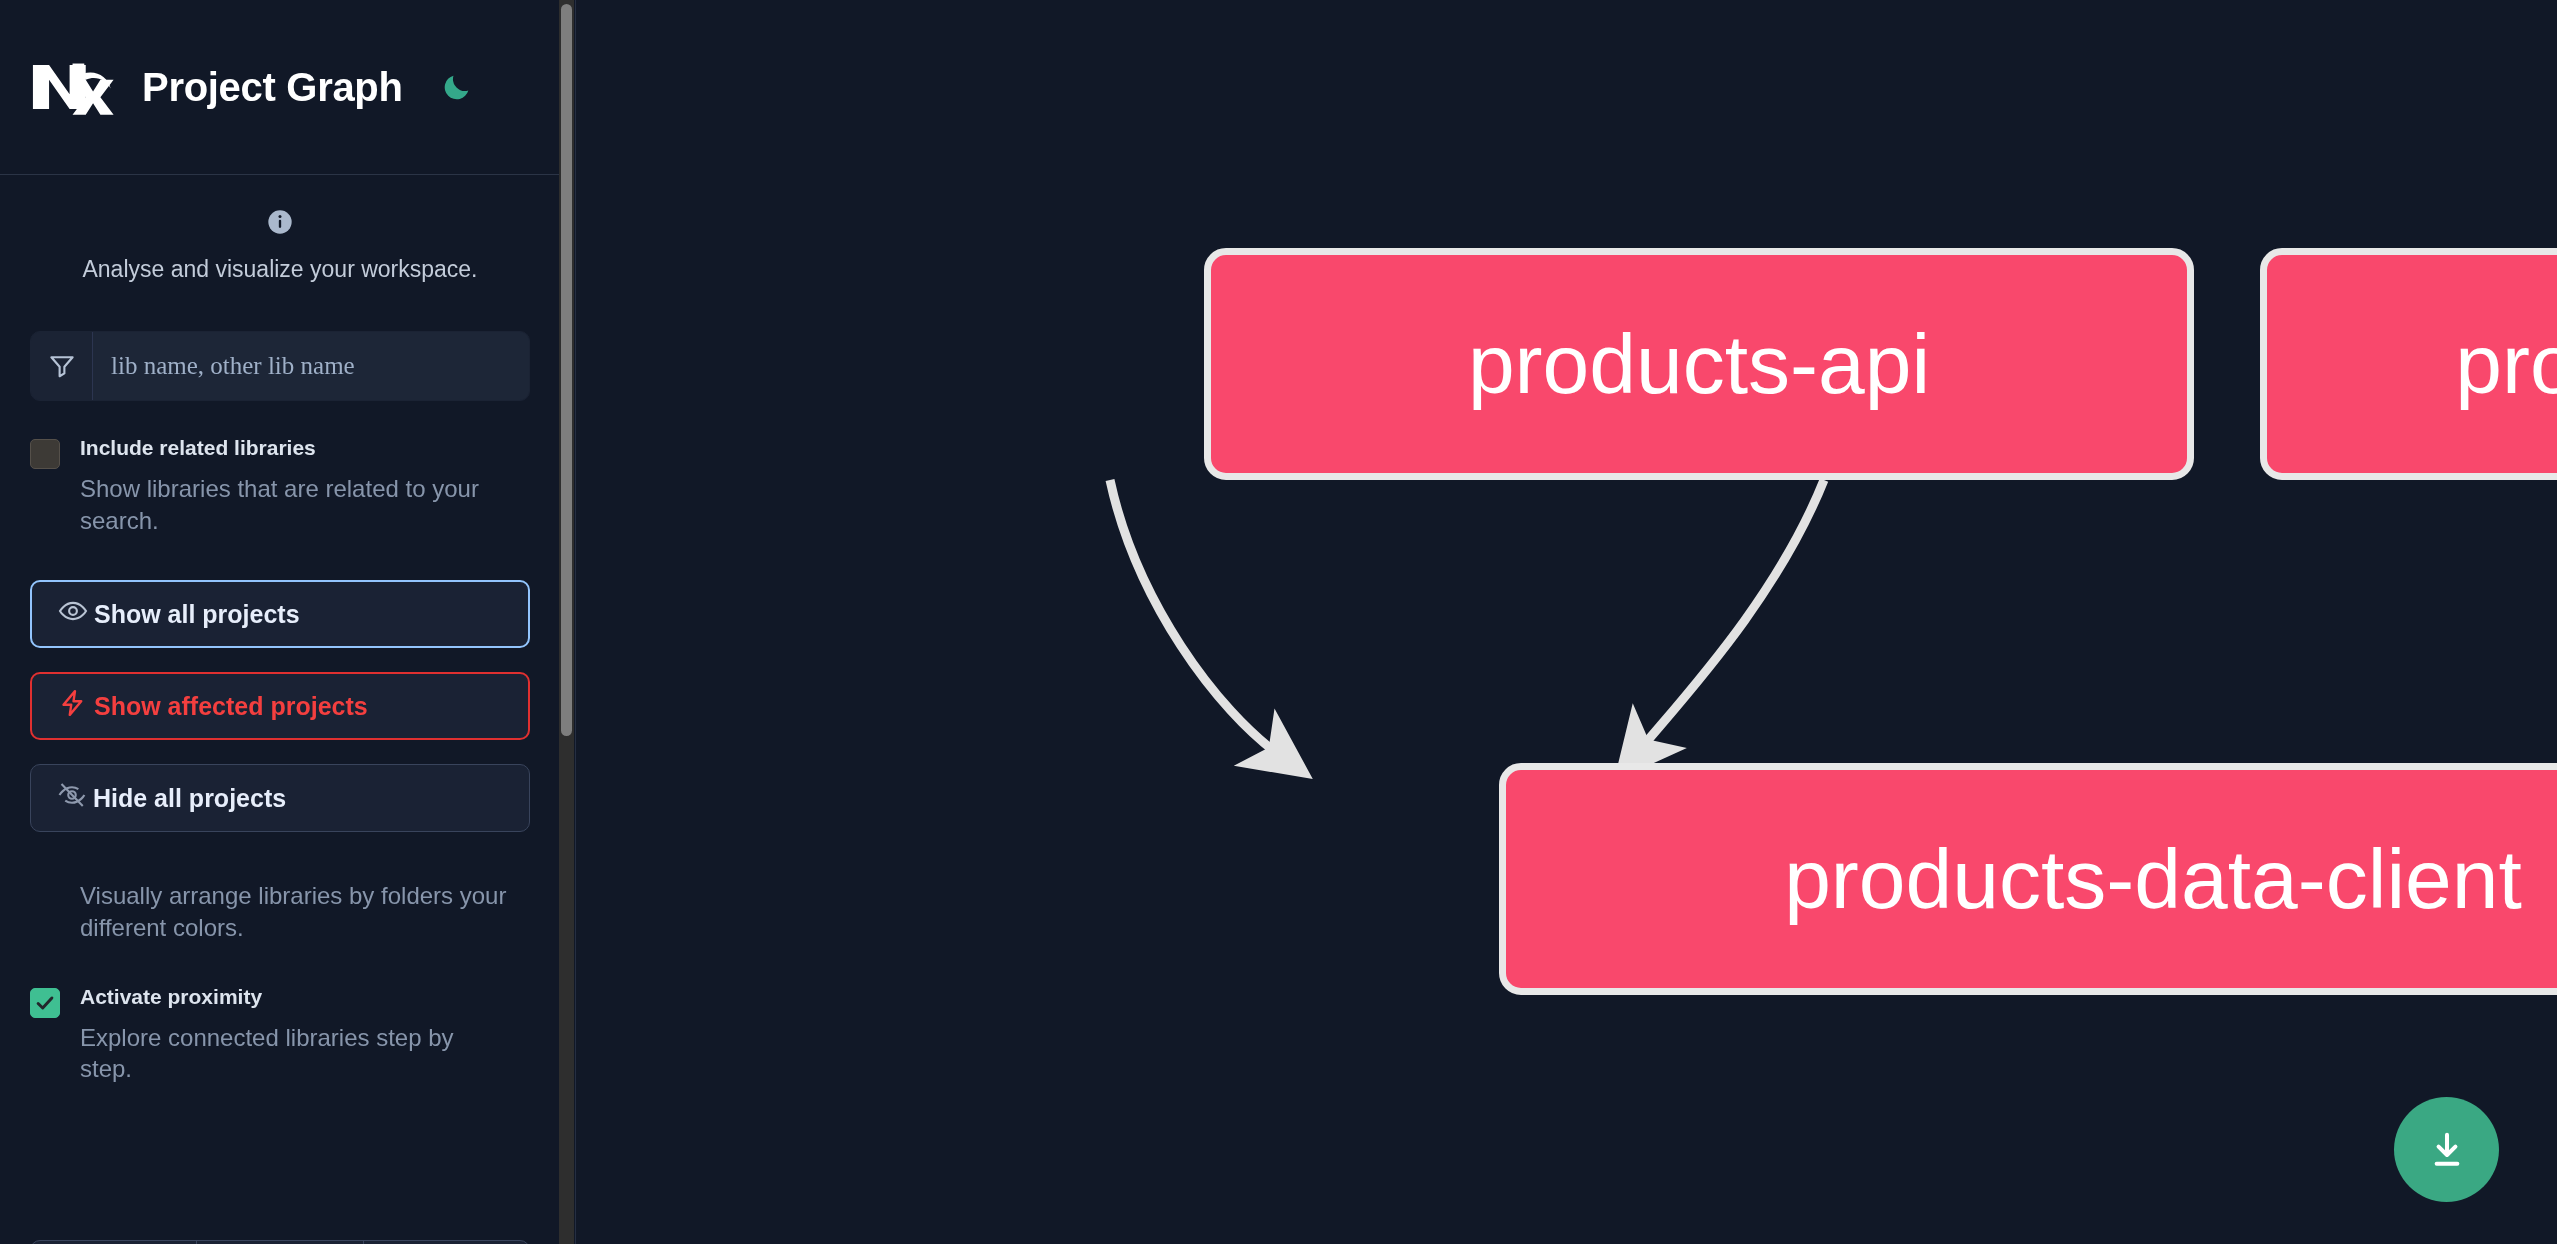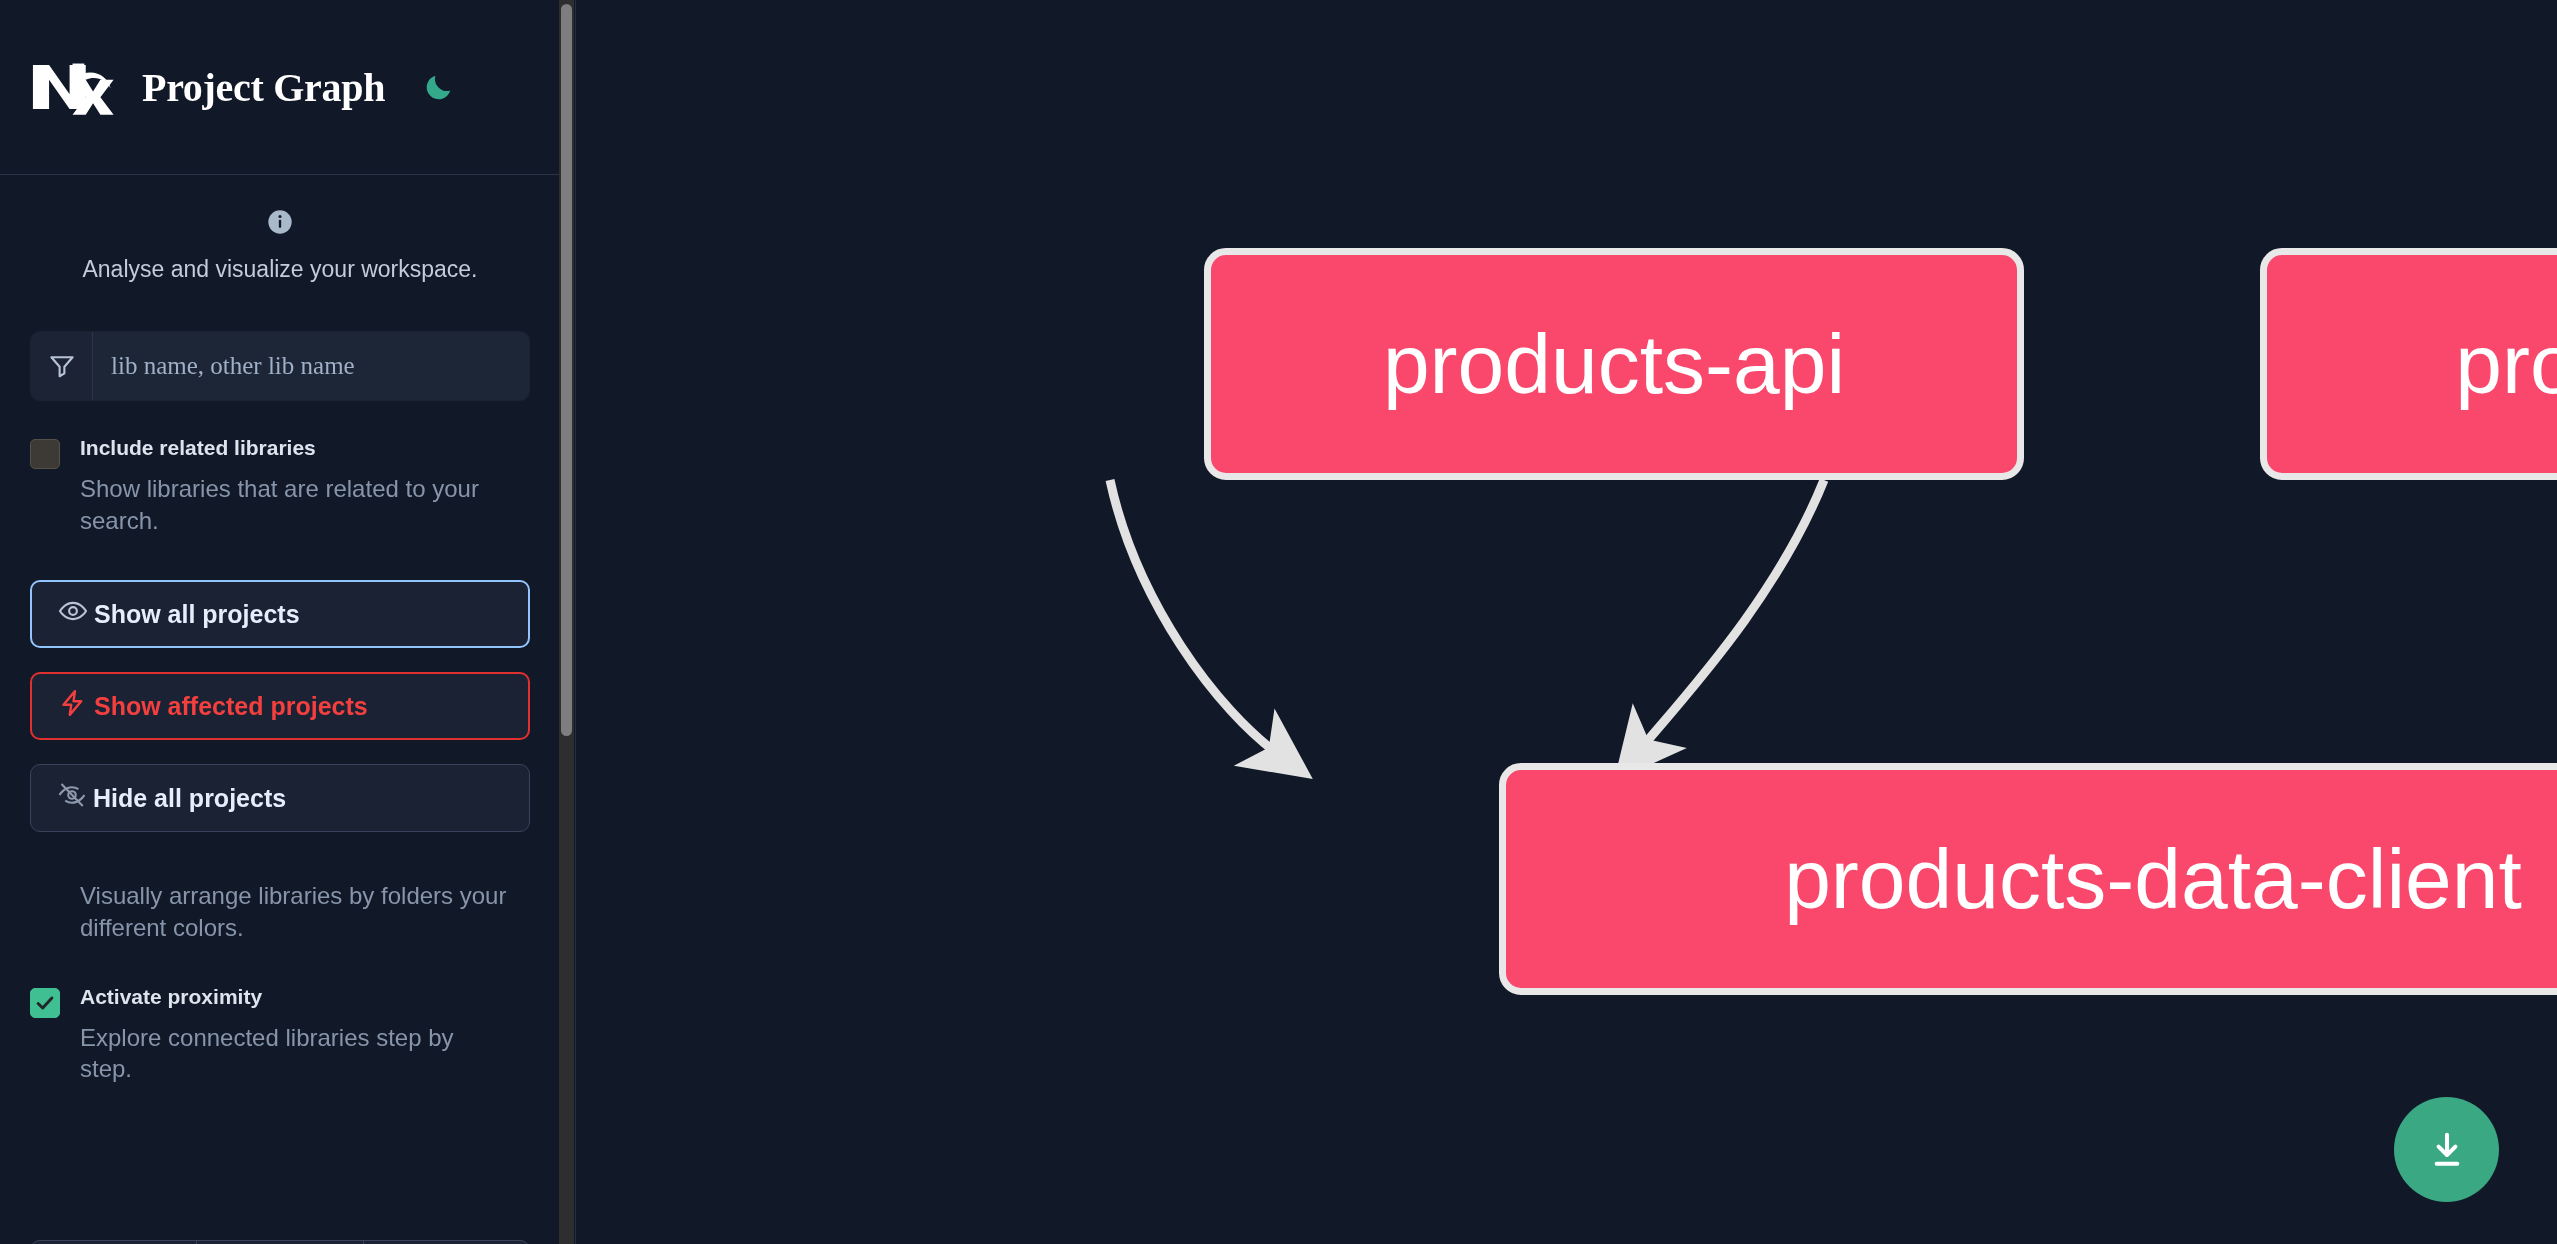--- a/index.html
+++ b/index.html
@@ -29,21 +29,20 @@
     padding-left: 30px;
     gap: 24px;
   }
   .nx-logo { width: 88px; height: 60px; flex: 0 0 88px; }
   .app-title {
     color: #ffffff;
     font-size: 40px;
     font-weight: 700;
     letter-spacing: -0.3px;
     white-space: nowrap;
-    font-family: Liberation Serif, serif;
   }
   .moon-btn {
     width: 44px; height: 44px;
     display: flex; align-items: center; justify-content: center;
     margin-left: 8px;
     cursor: pointer;
   }
 
   .sb-body { padding: 0 30px; }
 
@@ -155,21 +154,21 @@
     background: #f9486c;
     border: 7px solid #e8e8e8;
     border-radius: 22px;
     display: flex; align-items: center; justify-content: center;
     color: #ffffff;
     font-family: "Liberation Sans", sans-serif;
     font-weight: 400;
     white-space: nowrap;
     cursor: pointer;
   }
-  #node-products-api        { left: 628px;  top: 248px; width: 820px;  height: 232px; font-size: 84px; }
+  #node-products-api        { left: 628px;  top: 248px; width: 990px;  height: 232px; font-size: 84px; }
   #node-products-cli        { left: 1684px; top: 248px; width: 820px;  height: 232px; font-size: 84px; }
   #node-products-data-client{ left: 923px;  top: 763px; width: 1308px; height: 232px; font-size: 84px; }
 
   .download-fab {
     position: absolute;
     right: 58px; bottom: 42px;
     width: 105px; height: 105px;
     border-radius: 50%;
     background: #3aa883;
     display: flex; align-items: center; justify-content: center;

